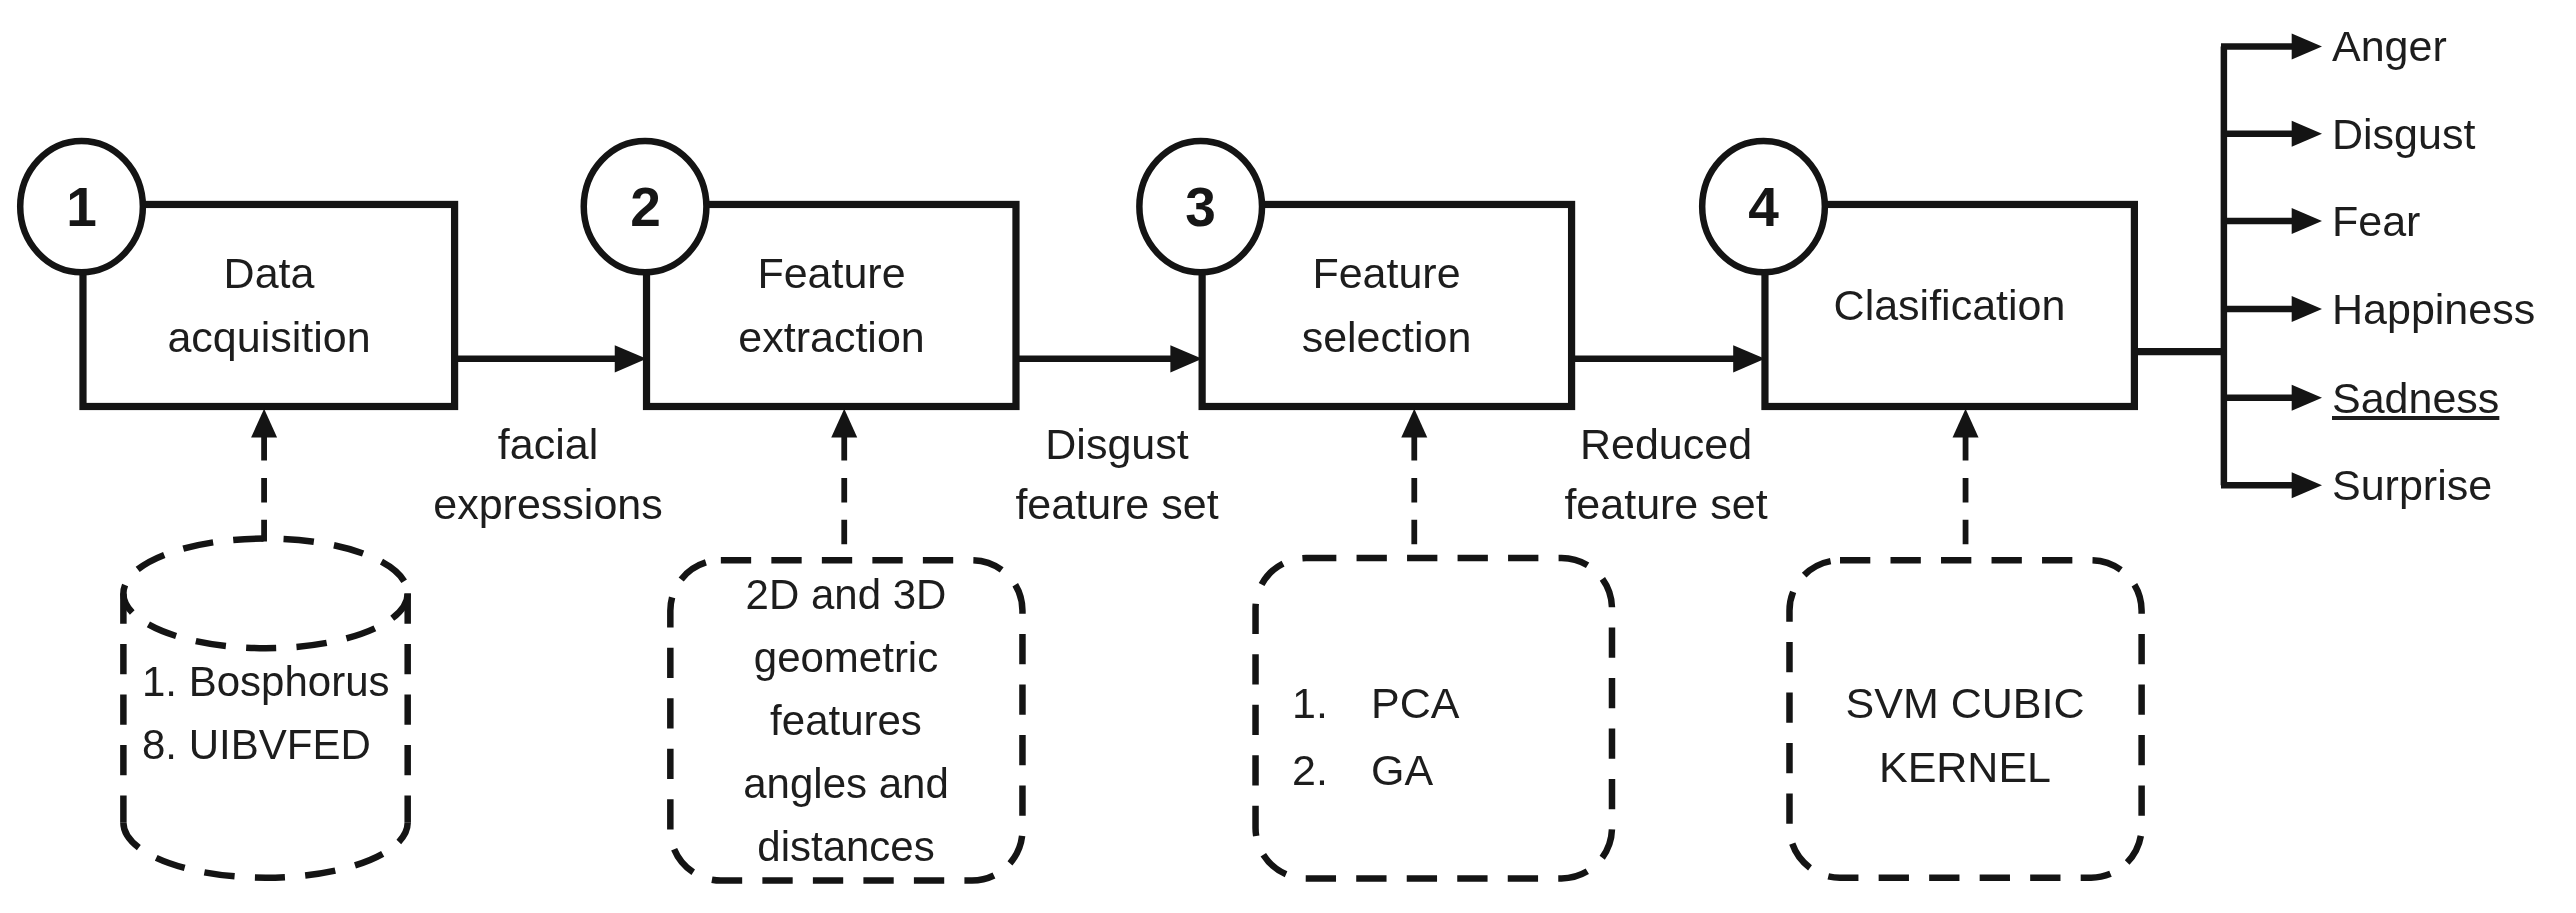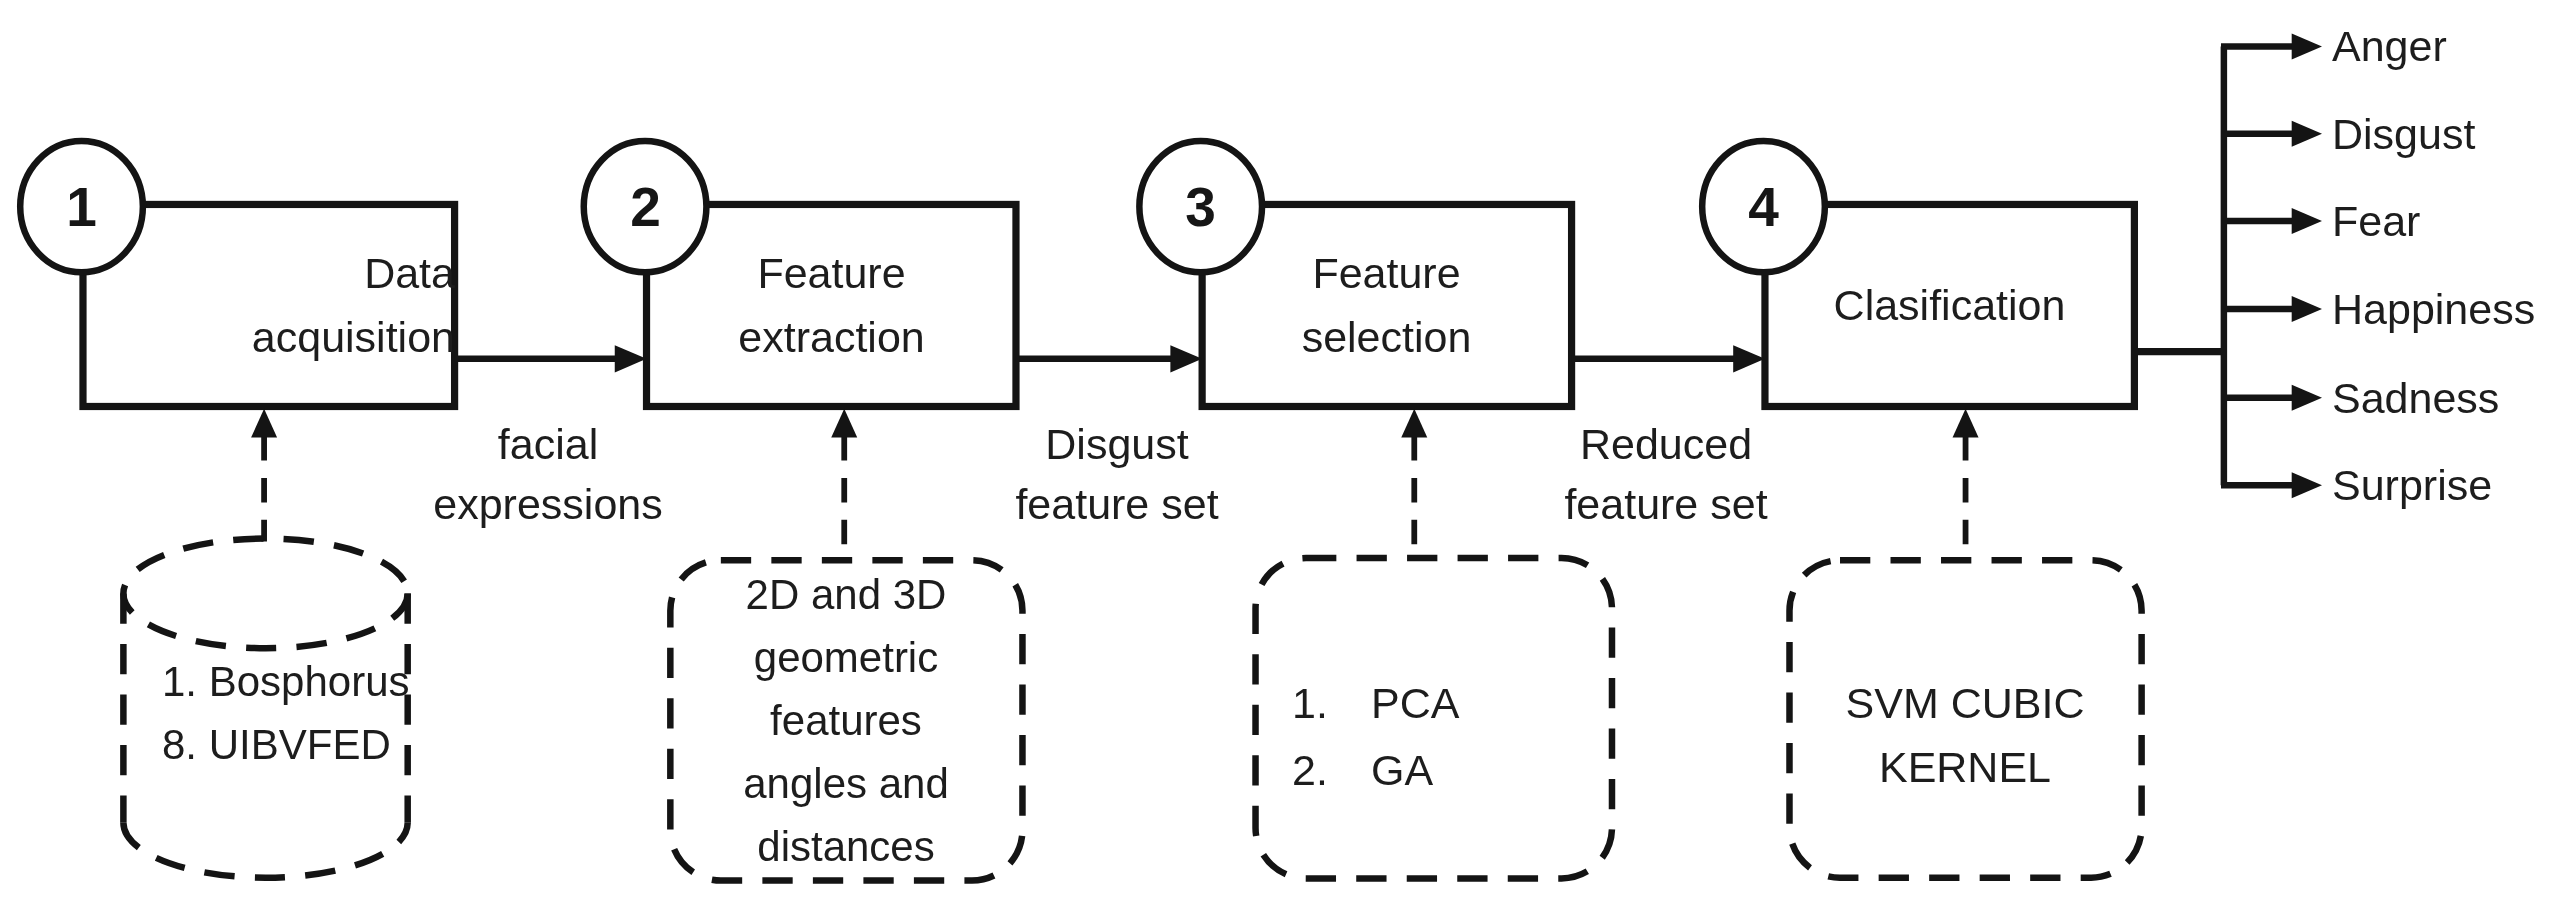--- a/index.html
+++ b/index.html
@@ -131,21 +131,21 @@
   <div class="abs circle-num" style="left:602px;top:163px;width:87px;height:87px;">
       <span>2</span>
     </div>
   <div class="abs circle-num" style="left:1157px;top:163px;width:87px;height:87px;">
       <span>3</span>
     </div>
   <div class="abs circle-num" style="left:1720px;top:163px;width:87px;height:87px;">
       <span>4</span>
     </div>
 
-  <div class="abs box-title" style="left:83px;top:204px;width:372px;height:202px;align-items:flex-end;">
+  <div class="abs box-title" style="left:83px;top:204px;width:372px;height:202px;">
     <div>Data</div>
     <div>acquisition</div>
   </div>
   <div class="abs box-title" style="left:647px;top:204px;width:369px;height:202px;">
     <div>Feature</div>
     <div>extraction</div>
   </div>
   <div class="abs box-title" style="left:1202px;top:204px;width:369px;height:202px;">
     <div>Feature</div>
     <div>selection</div>
@@ -160,21 +160,21 @@
   </div>
   <div class="abs caption" style="left:962px;top:414px;width:310px;">
     <div>Disgust</div>
     <div>feature set</div>
   </div>
   <div class="abs caption" style="left:1511px;top:414px;width:310px;">
     <div>Reduced</div>
     <div>feature set</div>
   </div>
 
-  <div class="abs db-list" style="left:142px;top:650px;margin-left:20px;">
+  <div class="abs db-list" style="left:142px;top:650px;">
     <div>1. Bosphorus</div>
     <div>8. UIBVFED</div>
   </div>
 
   <div class="abs note-text" style="left:670px;top:560px;width:352px;height:320px;">
     <div>2D and 3D</div>
     <div>geometric</div>
     <div>features</div>
     <div>angles and</div>
     <div>distances</div>
@@ -193,17 +193,17 @@
 
   <div class="abs caption" style="left:1789px;top:671px;width:352px;line-height:64px;">
     <div>SVM CUBIC</div>
     <div>KERNEL</div>
   </div>
 
   <div class="abs out-label" style="left:2332px;top:17.3px;height:58px;">Anger</div>
   <div class="abs out-label" style="left:2332px;top:105px;height:58px;">Disgust</div>
   <div class="abs out-label" style="left:2332px;top:192px;height:58px;">Fear</div>
   <div class="abs out-label" style="left:2332px;top:280px;height:58px;">Happiness</div>
-  <div class="abs out-label" style="left:2332px;top:369px;height:58px;">Sadness</div>
+  <div class="abs out-label" style="left:2332px;top:369px;height:58px;text-decoration:underline;">Sadness</div>
   <div class="abs out-label" style="left:2332px;top:456px;height:58px;">Surprise</div>
 
 </div>
 
 
 </body></html>

